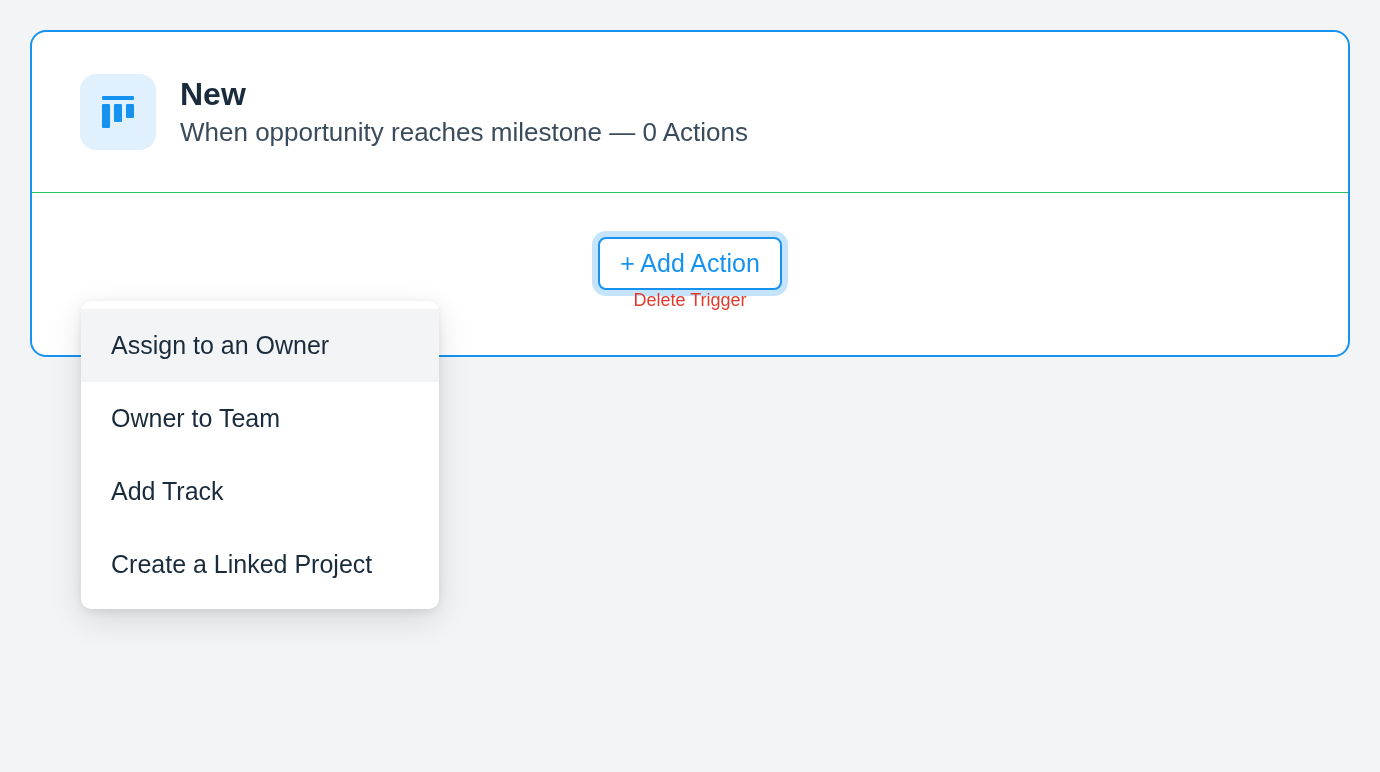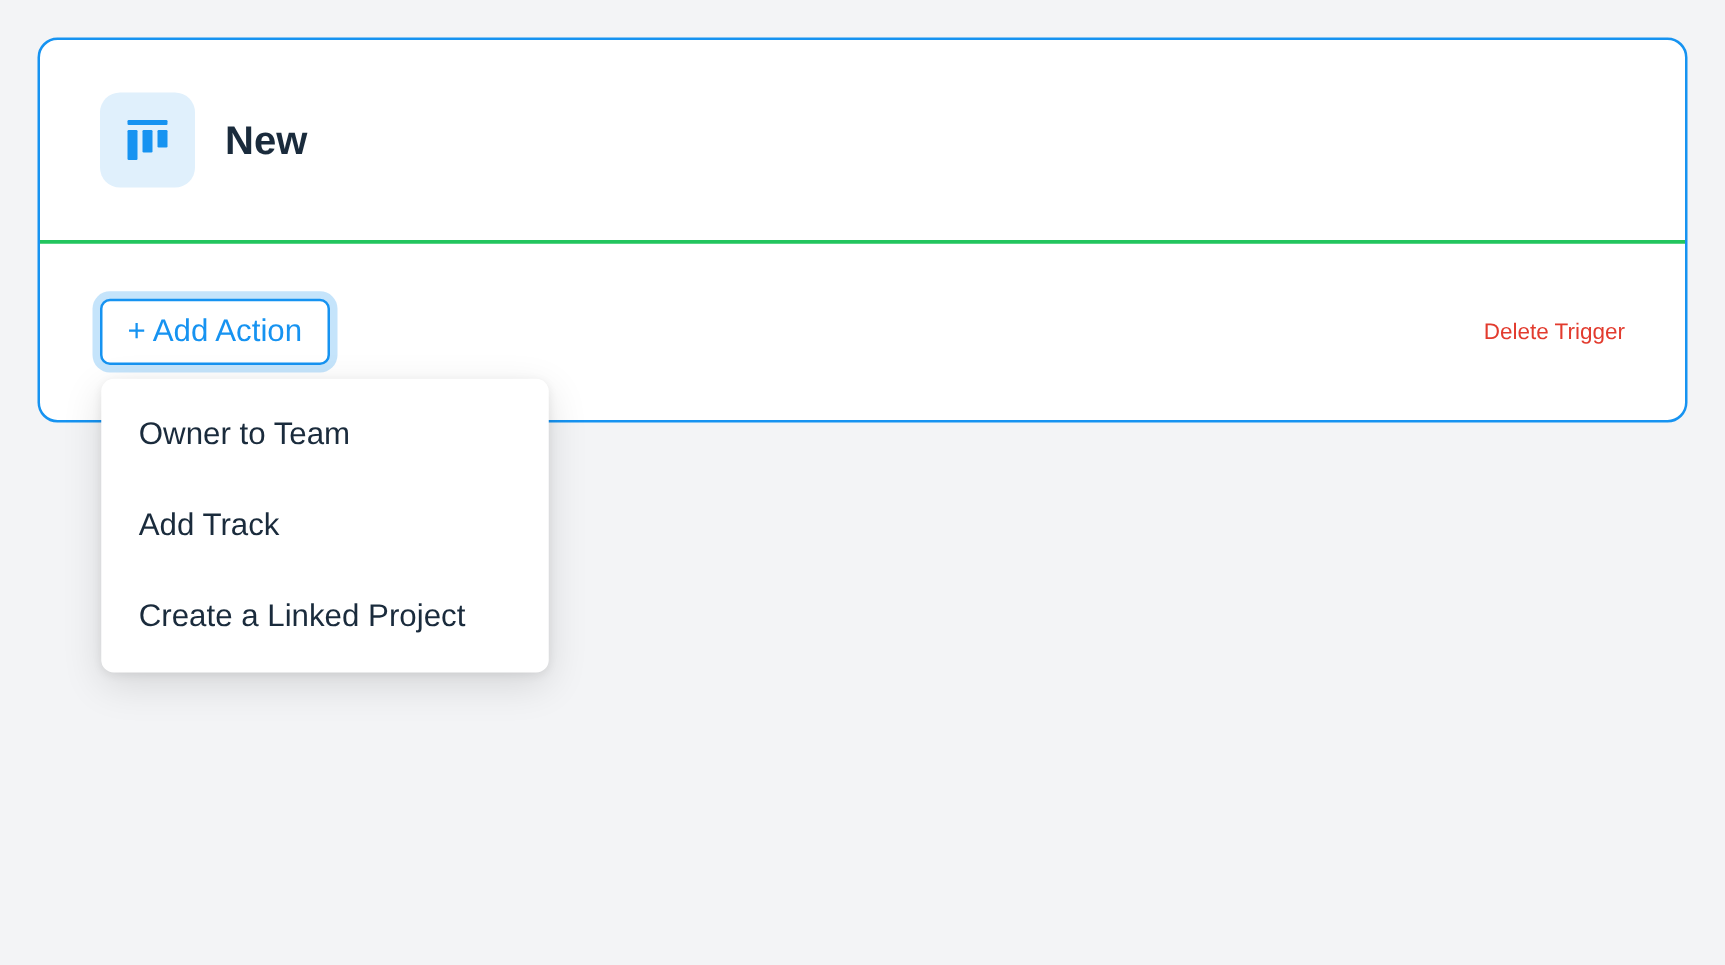--- a/index.html
+++ b/index.html
@@ -19,21 +19,21 @@
     border: 2.5px solid #1693f1;
     border-radius: 16px;
     overflow: visible;
     position: relative;
   }
   .card-header {
     display: flex;
     align-items: center;
     padding: 42px 48px;
     gap: 24px;
-    border-bottom: 3px solid #22c55e;
+    border-bottom: 1px solid #22c55e;
   }
   .icon-tile {
     width: 76px;
     height: 76px;
     background: #e0f0fc;
     border-radius: 16px;
     display: flex;
     align-items: center;
     justify-content: center;
     flex-shrink: 0;
@@ -52,20 +52,21 @@
     font-size: 26px;
     color: #3a4b5c;
     font-weight: 400;
   }
   .card-body {
     display: flex;
     align-items: center;
     justify-content: space-between;
     padding: 44px 48px 44px 48px;
     position: relative;
+    flex-direction: column;
   }
   .add-action-btn {
     background: #ffffff;
     color: #1693f1;
     border: 2px solid #1693f1;
     border-radius: 8px;
     font-size: 25px;
     font-weight: 500;
     padding: 10px 20px;
     cursor: pointer;
@@ -110,25 +111,27 @@
     <div class="icon-tile">
       <svg width="40" height="40" viewBox="0 0 40 40">
         <rect x="4" y="4" width="32" height="4" rx="1" fill="#1693f1"></rect>
         <rect x="4" y="12" width="8" height="24" rx="1" fill="#1693f1"></rect>
         <rect x="16" y="12" width="8" height="18" rx="1" fill="#1693f1"></rect>
         <rect x="28" y="12" width="8" height="14" rx="1" fill="#1693f1"></rect>
       </svg>
     </div>
     <div class="title-block">
       <div class="title">New</div>
+      <div class="subtitle">When opportunity reaches milestone — 0 Actions</div>
     </div>
   </div>
   <div class="card-body">
     <button class="add-action-btn">+ Add Action</button>
     <button class="delete-link">Delete Trigger</button>
 
     <div class="dropdown">
+      <div class="dropdown-item hover">Assign to an Owner</div>
       <div class="dropdown-item">Owner to Team</div>
       <div class="dropdown-item">Add Track</div>
       <div class="dropdown-item">Create a Linked Project</div>
     </div>
   </div>
 </div>
 
 </body></html>

